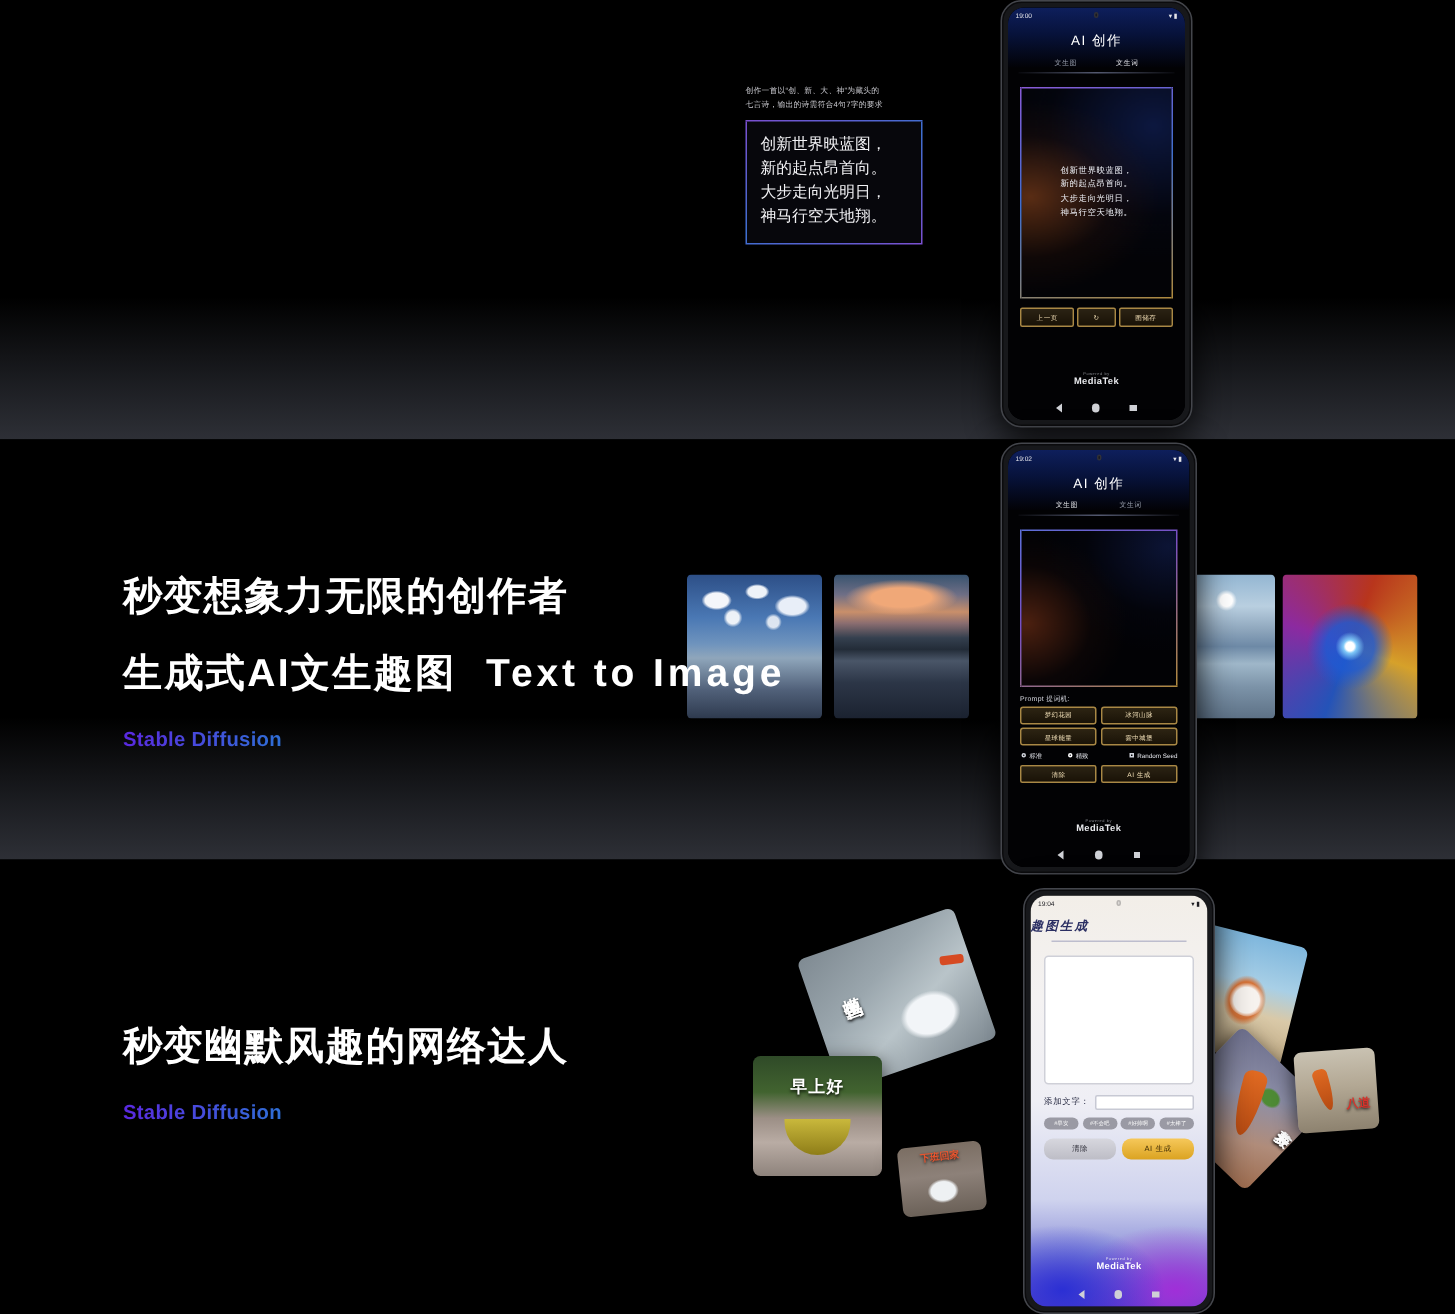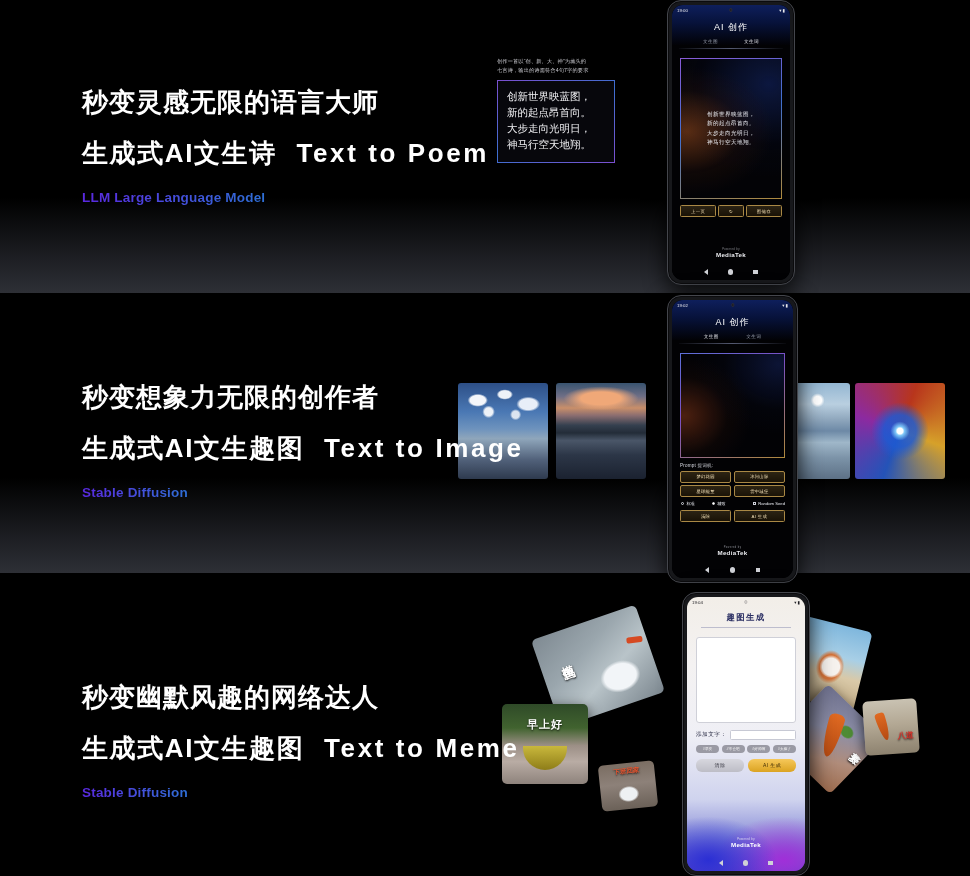--- a/index.html
+++ b/index.html
@@ -188,21 +188,21 @@
   
   .app-light {
     position:absolute; inset:0;
     background:
       radial-gradient(110px 70px at 18% 96%, #2b2fd4 0%, rgba(43,47,212,0) 62%),
       radial-gradient(110px 70px at 82% 96%, #a02fd8 0%, rgba(160,47,216,0) 62%),
       linear-gradient(to bottom,#f2eee8 0%,#f4f2f2 25%,#efeff5 50%,#cfd3ee 74%,#8b8fd8 88%,#5c46c8 100%);
   }
   .app-light .status { color:#1d1d22; }
   .app-light .notch { background:#dcd9d6; border-color:#b8b5b2; }
-  .l-title { text-align:center; font-size:8.4px; color:#2b2f63; letter-spacing:1.4px; font-weight:600; padding-top:4px; }
+  .l-title { text-align:left; font-size:8.4px; color:#2b2f63; letter-spacing:1.4px; font-weight:600; padding-top:4px;font-style:italic; }
   .l-rule { height:1px; margin:4px 14px 0 14px; background:rgba(90,95,150,.35); }
   .l-canvas {
     margin:9px 9px 0 9px; height:86px; background:#fff;
     border:1px solid #cfd0d8; border-radius:3px;
   }
   .l-inputrow { margin:7px 9px 0 9px; display:flex; align-items:center; gap:4px; }
   .l-inputrow .lb { font-size:5.6px; color:#2a2d45; letter-spacing:.5px; white-space:nowrap; }
   .l-input { flex:1; height:10px; background:#fff; border:1px solid #c7c9d4; border-radius:1.5px; }
   .l-chips { margin:4.5px 9px 0 9px; display:flex; gap:2.5px; }
   .l-chip {
@@ -304,27 +304,20 @@
   #m6 .cap { right:5px; bottom:12px; font-size:8px; color:#d8322a; }
 </style>
 </head>
 <body>
 
 <div class="page">
 
   <div class="section" id="sec1">
     <div class="sec-fade"></div>
 
-    <div class="copy" id="copy1">
-      <div class="h-line1">秒变灵感无限的语言大师</div>
-      <div class="h-line2">
-        <span>生成式AI文生诗</span><span class="lat">&nbsp; </span><span class="lat">Text to Poem</span>
-      </div>
-      <div class="sub">LLM Large Language Model</div>
-    </div>
 
     <div id="promptCard">
       <div class="pc-note">
         <span>创作一首以“创、新、大、神”为藏头的</span><br>
         <span>七言诗，输出的诗需符合4句7字的要求</span>
       </div>
       <div class="pc-box">
         <p>创新世界映蓝图，</p>
         <p>新的起点昂首向。</p>
         <p>大步走向光明日，</p>
@@ -341,23 +334,20 @@
       <div class="h-line2">
         <span>生成式AI文生趣图</span><span class="lat">&nbsp; </span><span class="lat">Text to Image</span>
       </div>
       <div class="sub">Stable Diffusion</div>
     </div>
   </div>
 
   <div class="section" id="sec3">
     <div class="copy" id="copy3" style="top:96px">
       <div class="h-line1">秒变幽默风趣的网络达人</div>
-      <div class="h-line2">
-        <span>生成式AI文生趣图</span><span class="lat">&nbsp; </span><span class="lat">Text to Meme</span>
-      </div>
       <div class="sub">Stable Diffusion</div>
     </div>
   </div>
 
   <div class="thumb im-clouds" id="t1"></div>
   <div class="thumb im-fjord" id="t2"></div>
   <div class="thumb im-ice" id="t3"></div>
   <div class="thumb im-nebula" id="t4"></div>
 
   <div class="meme" id="m1">

